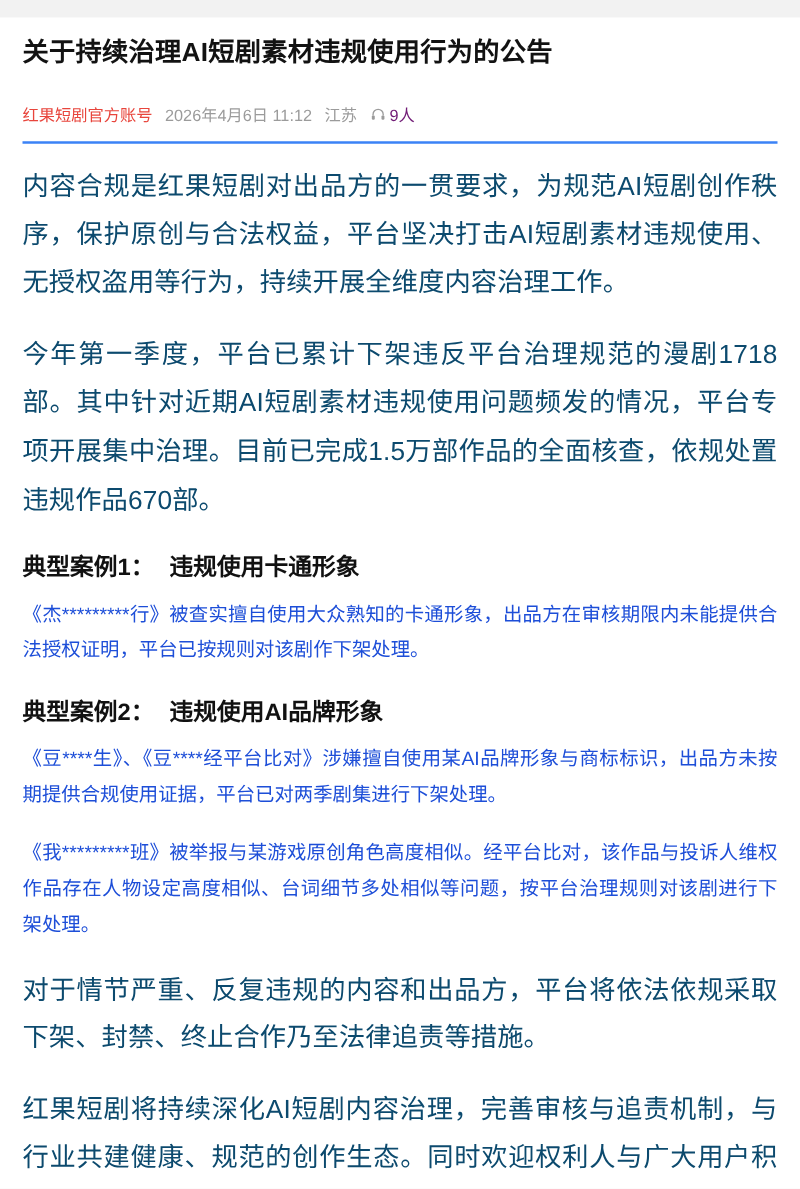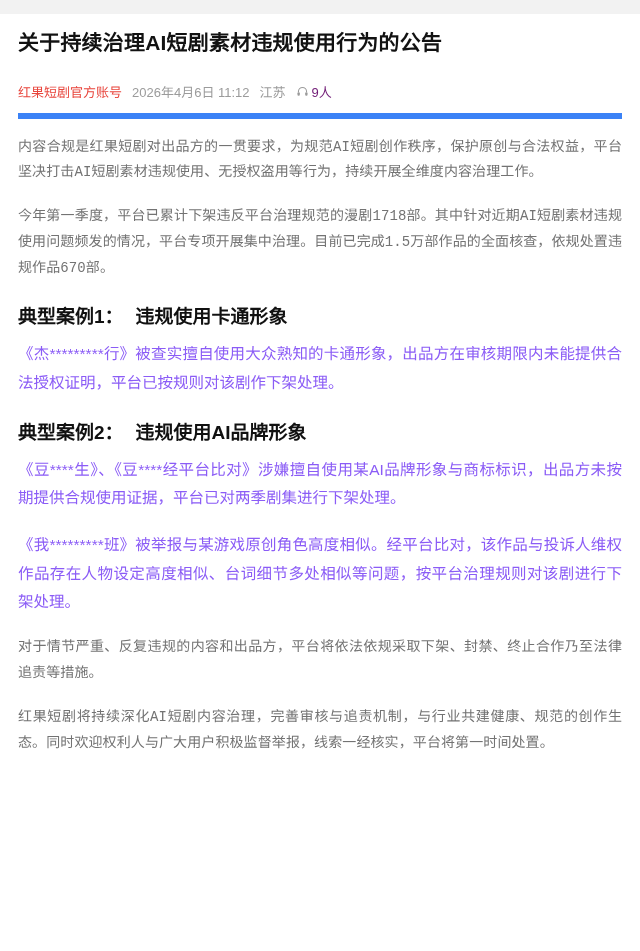--- a/index.html
+++ b/index.html
@@ -31,63 +31,62 @@
     letter-spacing: 0.2px;
     color: #121212;
   }
   .meta-row {
     display: flex;
     align-items: center;
     gap: 10px;
     font-size: 13px;
     color: #8a8a8a;
     padding-bottom: 12px;
-    border-bottom: 6px solid #3b82f6;
+    border-bottom: 2px solid #3b82f6;
   }
   .meta-author {
     color: #e8453c;
     font-size: 13px;
   }
   .meta-date, .meta-loc {
     color: #9b9b9b;
   }
   .meta-listen {
     display: inline-flex;
     align-items: center;
     gap: 3px;
     color: #701a75;
   }
   .headphone-icon svg { display: block; }
   .body-wrap {
     padding-top: 16px;
   }
   p.para {
-    font-size: 14px;
+    font-size: 21px;
     line-height: 1.85;
     margin: 0 0 18px 0;
-    color: #737373;
+    color: #0c4a6e;
     letter-spacing: 0.1px;
     text-align: justify;
-    font-family: Liberation Mono, monospace;
   }
   .case-head {
     font-size: 19px;
     font-weight: bold;
     margin: 0 0 6px 0;
     line-height: 1.8;
     color: #111;
   }
   .case-head .case-label {
     margin-right: 12px;
   }
   .case-body {
     font-size: 15.5px;
     line-height: 1.85;
     margin: 0 0 18px 0;
-    color: #8b5cf6;
+    color: #1d4ed8;
     text-align: justify;
   }
   .highlight {
     background: #f2f2f2;
     outline: 1px solid #e4e4e4;
   }
 </style>
 </head>
 <body>
 

